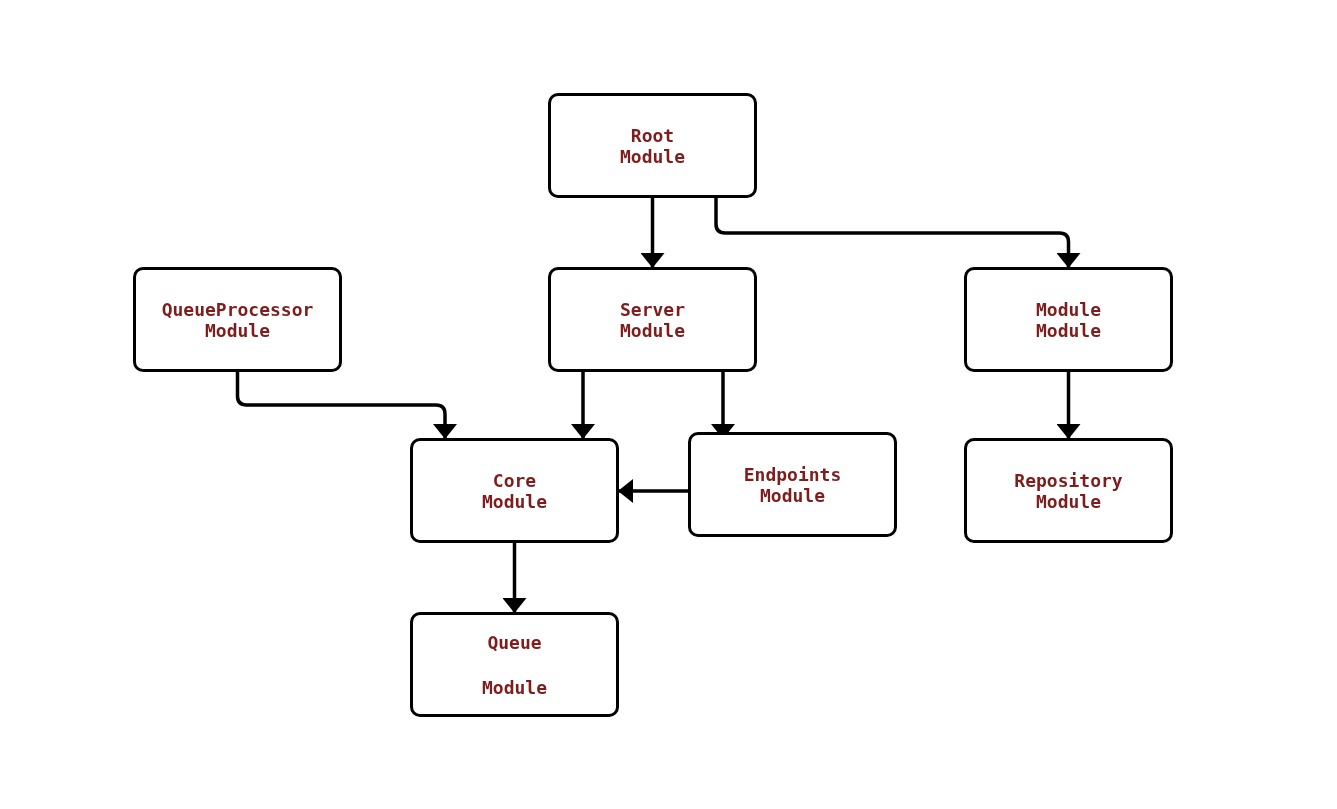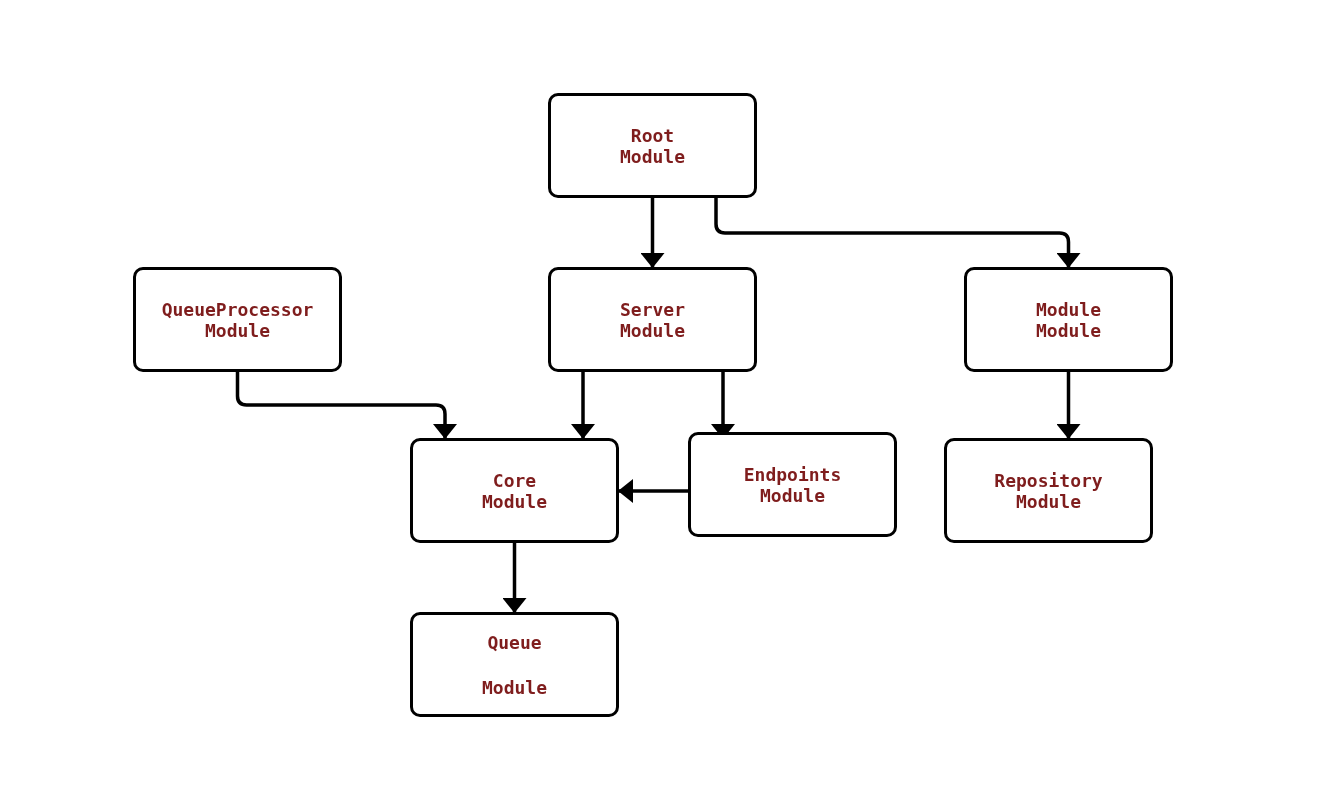--- a/index.html
+++ b/index.html
@@ -35,21 +35,21 @@
     color: #7f1d1d;
   }
   .nl { display: block; white-space: pre; }
   
   .n-root          { left: 548px; top:  93px; }
   .n-queueprocessor{ left: 133px; top: 267px; }
   .n-server        { left: 548px; top: 267px; text-align: center; }
   .n-global        { left: 964px; top: 267px; }
   .n-core          { left: 410px; top: 438px; }
   .n-endpoints     { left: 688px; top: 432px; }
-  .n-repository    { left: 944px; top: 438px; }
+  .n-repository    { left: 964px; top: 438px; }
   .n-queue         { left: 410px; top: 612px; gap: 24px; }
 </style>
 </head>
 <body>
 
 <div class="stage">
 
   <svg class="edge-layer" id="edge-layer" viewBox="0 0 1337 809" xmlns="http://www.w3.org/2000/svg">
     <defs>
       <marker id="arrowhead" markerUnits="userSpaceOnUse" markerWidth="15" markerHeight="24" viewBox="0 0 15 24" refX="14" refY="12" orient="auto">

